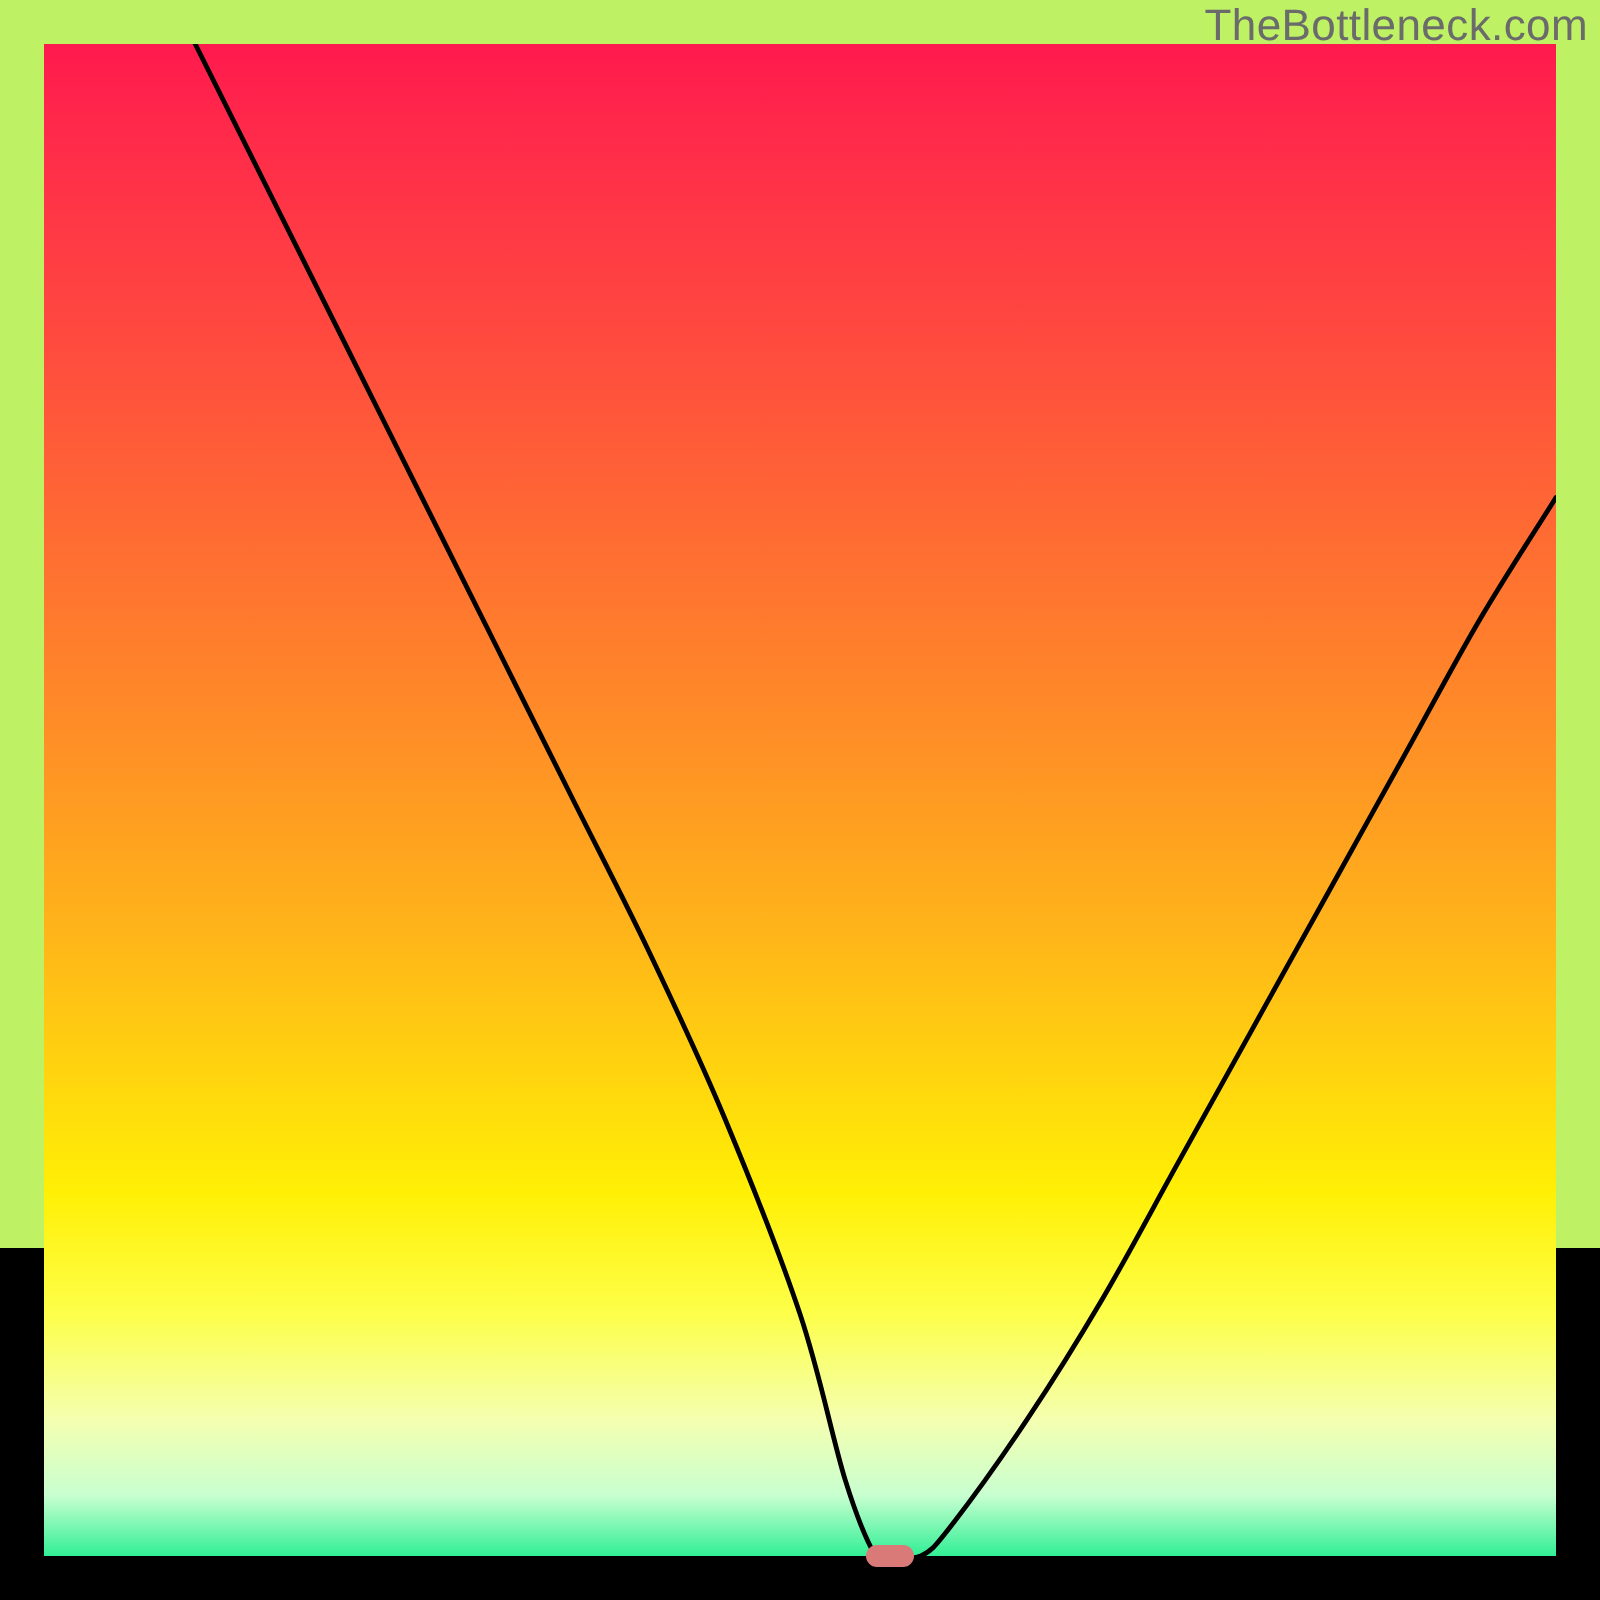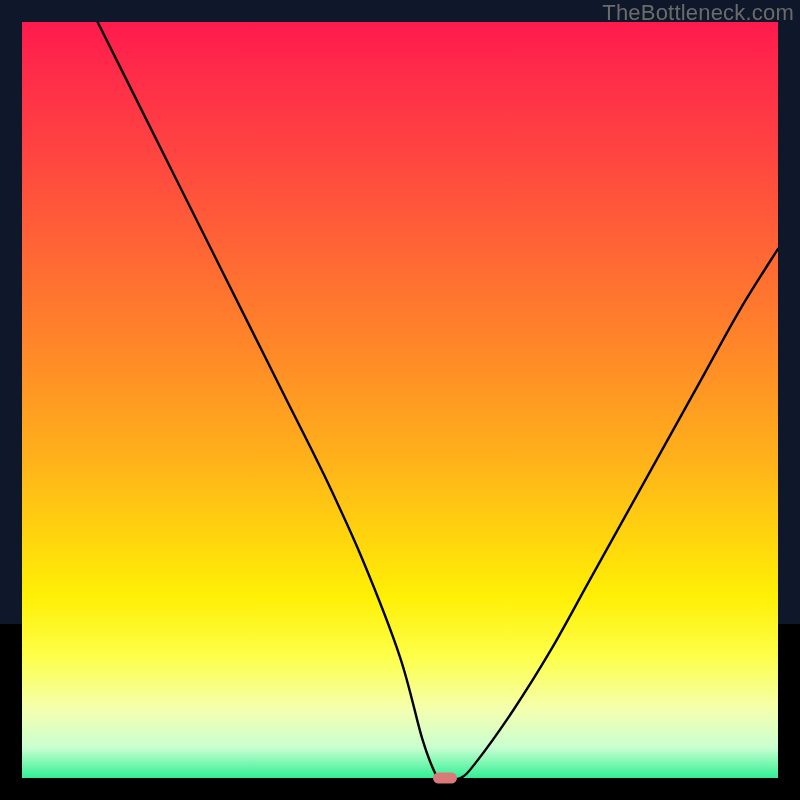--- a/index.html
+++ b/index.html
@@ -8,21 +8,21 @@
     width: 800px;
     height: 800px;
     background: #000;
     overflow: hidden;
     font-family: Arial, Helvetica, sans-serif;
   }
   .frame {
     position: relative;
     width: 800px;
     height: 624px;
-    background: #0f172a;
+    background: #bef264;
   }
   .plot-area {
     position: absolute;
     left: 22px;
     top: 22px;
     width: 756px;
     height: 756px;
     
     background: linear-gradient(
       to bottom,

